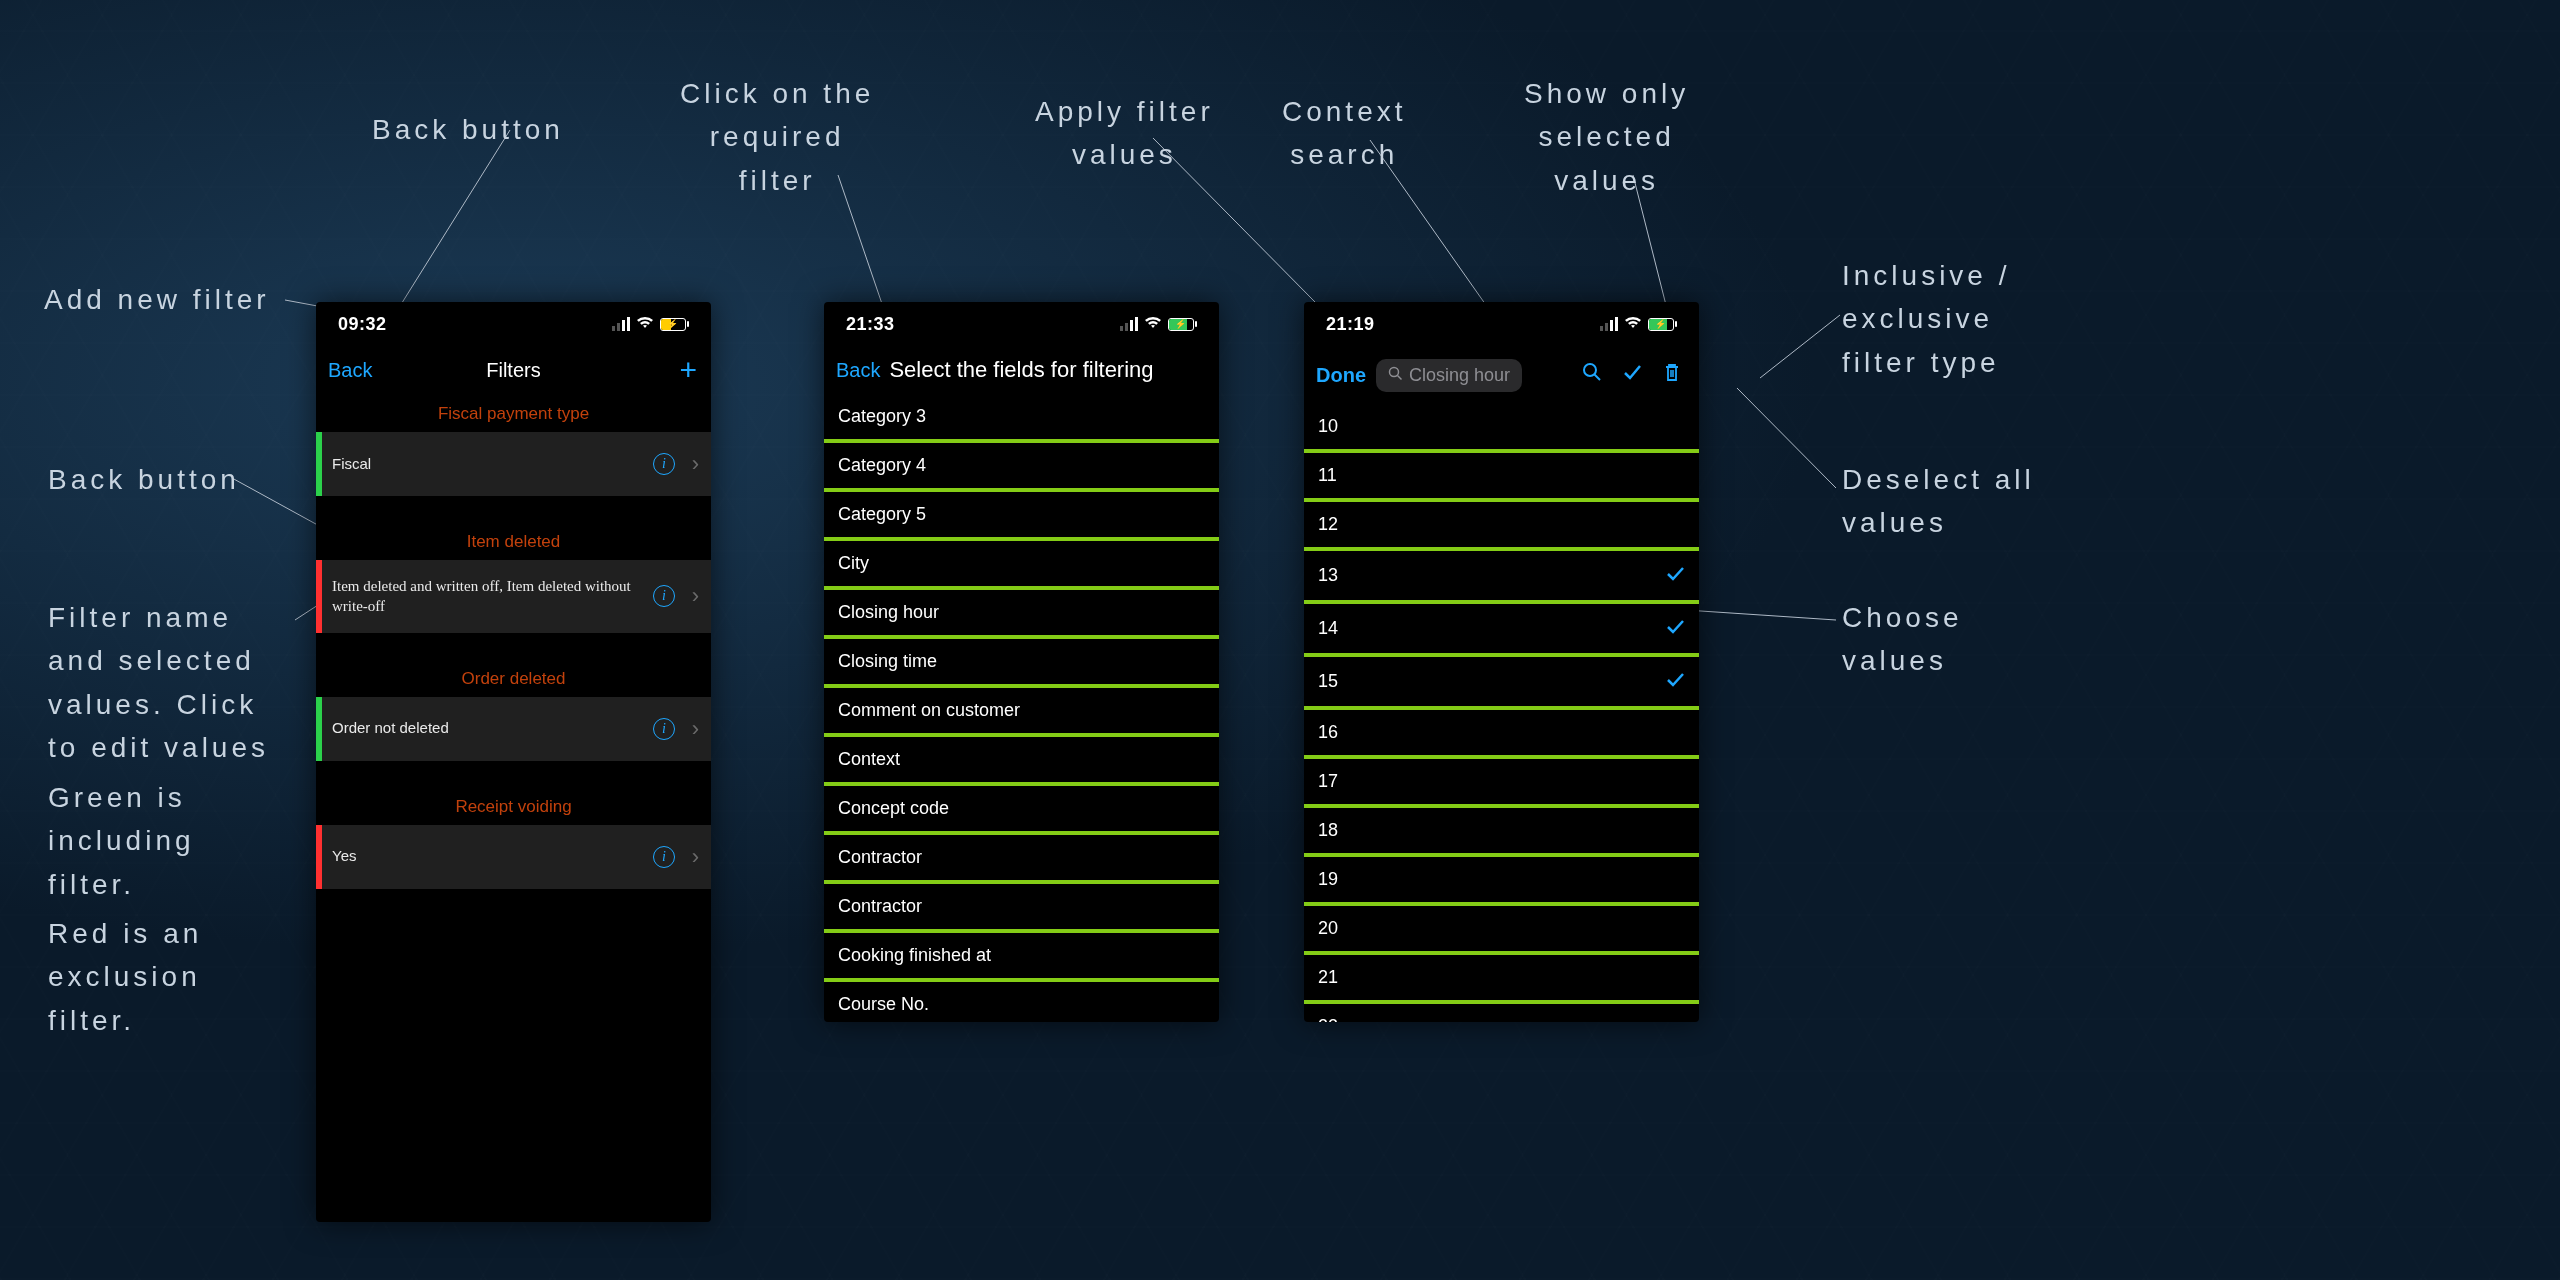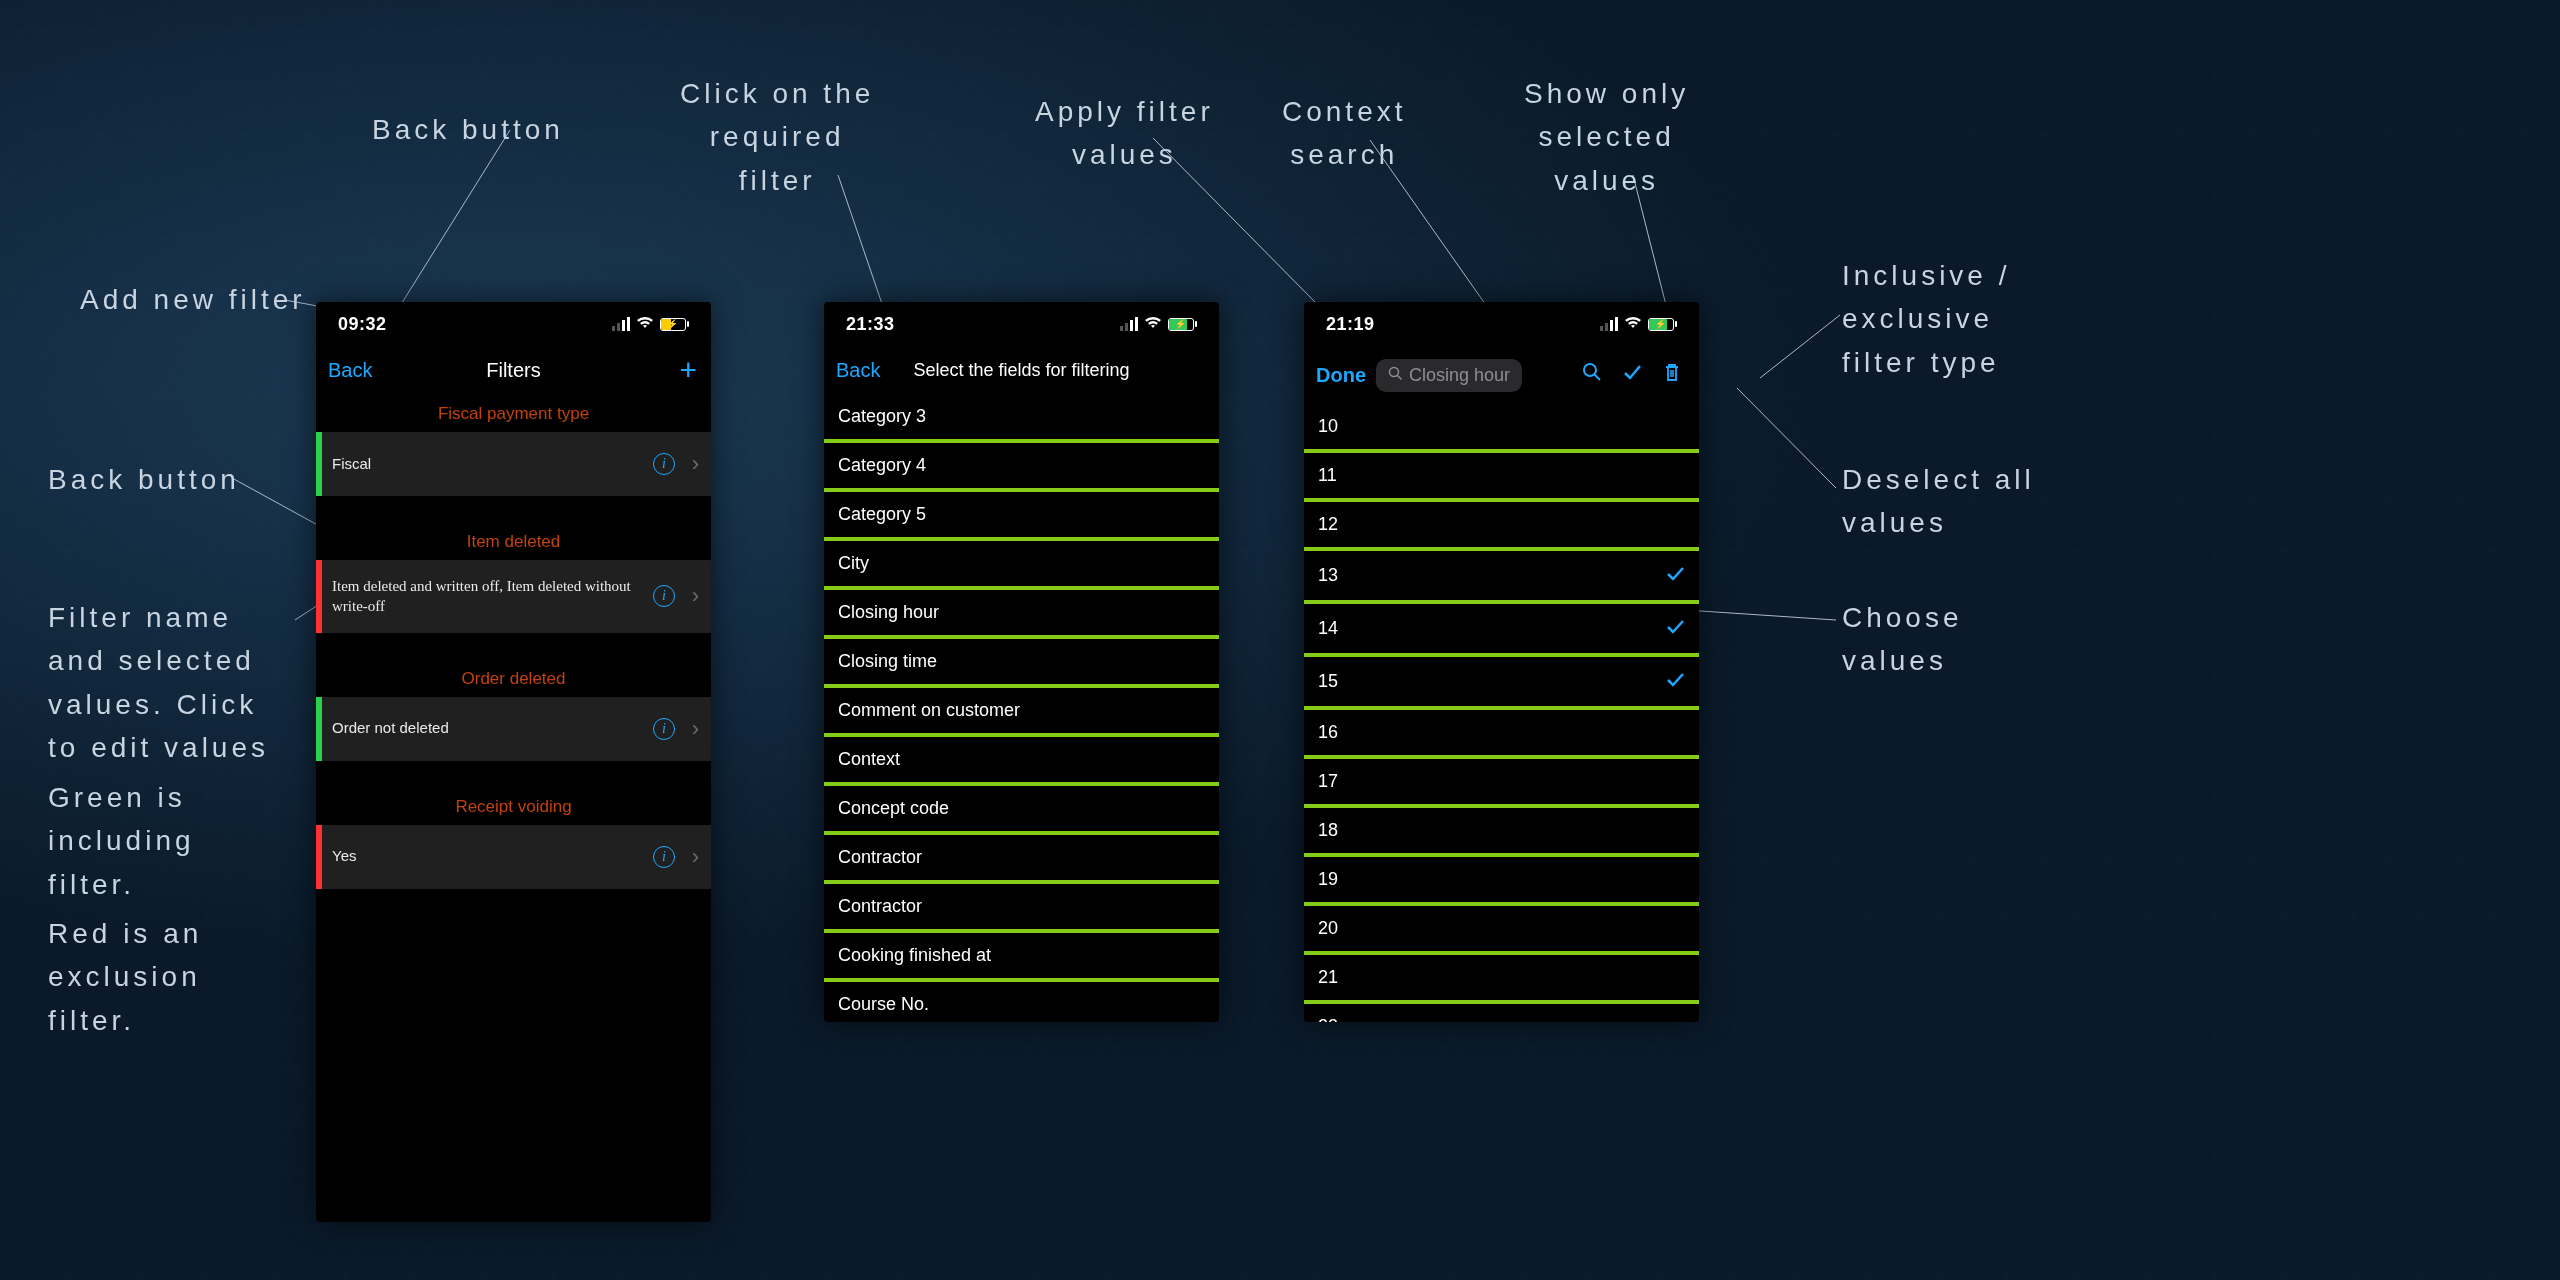--- a/index.html
+++ b/index.html
@@ -173,21 +173,21 @@
     <line x1="1153" y1="138" x2="1395" y2="383"></line>
     <line x1="1370" y1="140" x2="1540" y2="382"></line>
     <line x1="1633" y1="175" x2="1685" y2="380"></line>
 
     <line x1="1840" y1="315" x2="1760" y2="378"></line>
     <line x1="1836" y1="488" x2="1737" y2="388"></line>
     <line x1="1836" y1="620" x2="1535" y2="600"></line>
   </g>
 </svg>
 
-<div class="anno" style="left:44px; top:278px;margin-left:36px;">Add new filter</div>
+<div class="anno" style="left:44px; top:278px;">Add new filter</div>
 <div class="anno" style="left:372px; top:108px;">Back button</div>
 <div class="anno" style="left:48px; top:458px;">Back button</div>
 <div class="anno" style="left:48px; top:596px;">Filter name
 and selected
 values. Click
 to edit values</div>
 <div class="anno" style="left:48px; top:776px;">Green is
 including
 filter.</div>
 <div class="anno" style="left:48px; top:912px;">Red is an
@@ -292,21 +292,21 @@
           <span class="body">
             <span class="fillg" style="width:75%"></span>
             <span class="bolt">⚡</span>
           </span>
           <span class="cap"></span>
         </span>
     </span>
   </div>
   <div class="navbar">
     <span class="back">Back</span>
-    <span class="title" style="font-size:18px;">Select the fields for filtering</span>
+    <span class="title" style="font-size:22px;">Select the fields for filtering</span>
   </div>
   <div class="list" id="s2-list">
       <div class="row">Category 3</div>
       <div class="row">Category 4</div>
       <div class="row">Category 5</div>
       <div class="row">City</div>
       <div class="row">Closing hour</div>
       <div class="row">Closing time</div>
       <div class="row">Comment on customer</div>
       <div class="row">Context</div>

